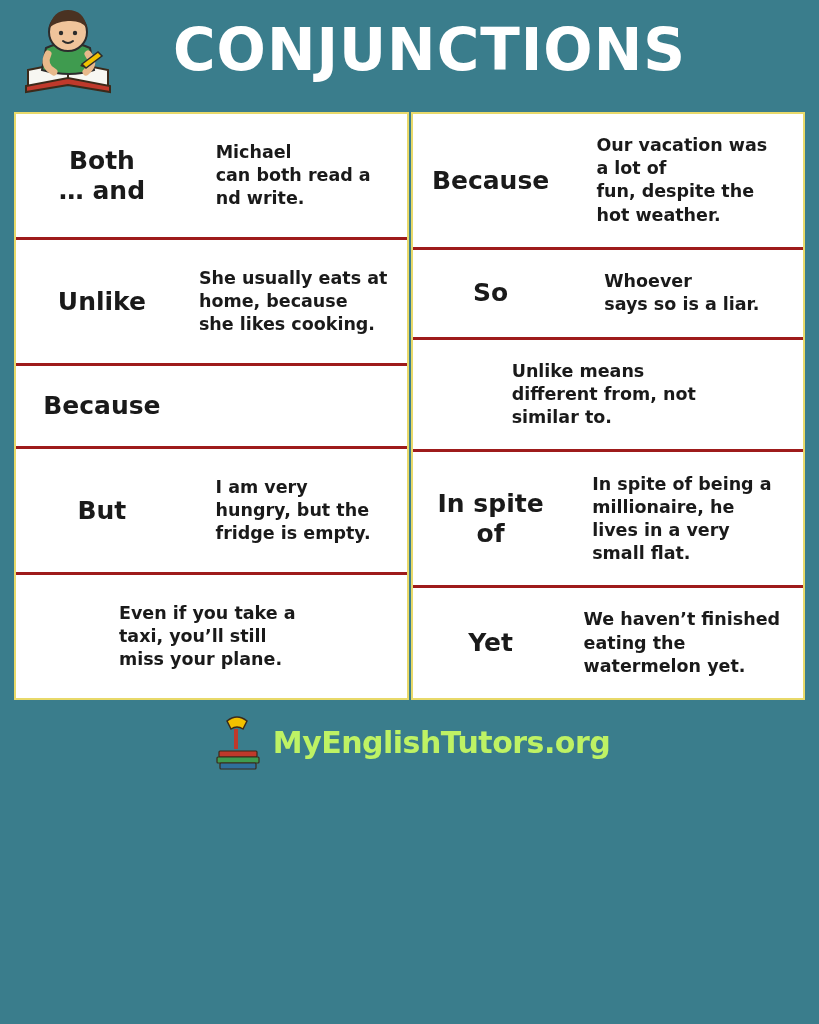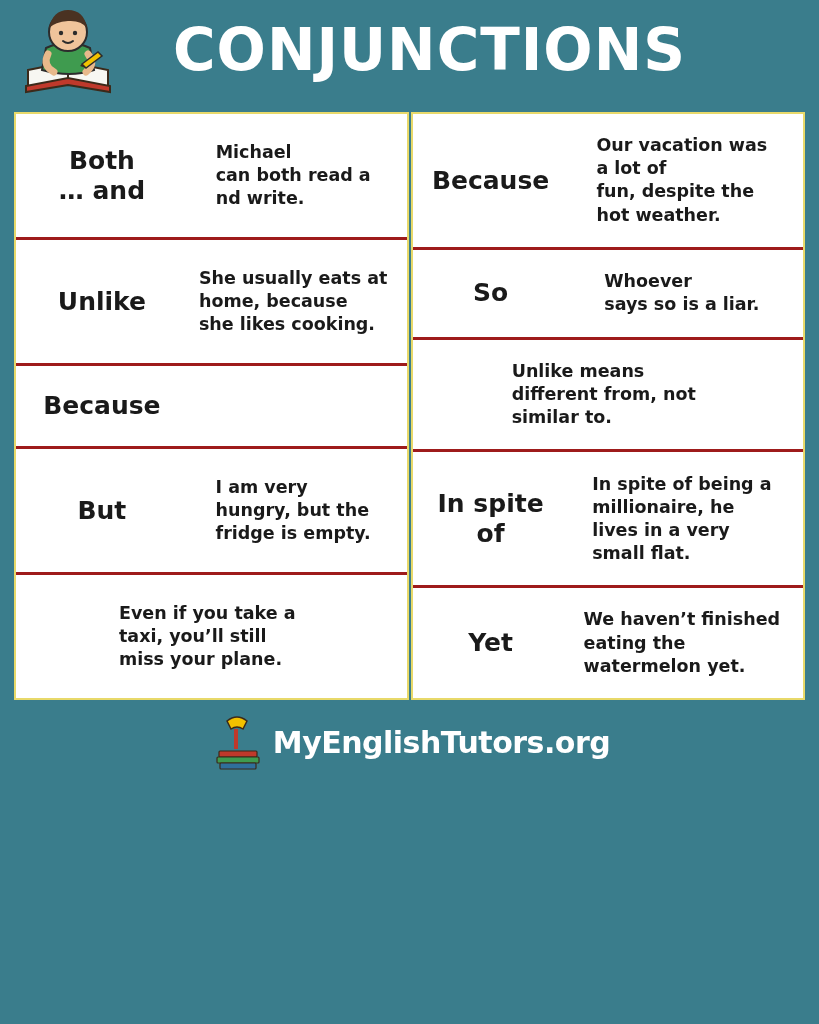--- a/index.html
+++ b/index.html
@@ -107,21 +107,21 @@
   }
   .footer-logo-mark {
     position: relative;
     width: 56px;
     height: 58px;
     flex: 0 0 auto;
   }
   .footer-text {
     font-size: 30px;
     font-weight: bold;
-    color: #ffffff;
+    color: #bef264;
     letter-spacing: -0.5px;
     font-family: "DejaVu Sans", sans-serif;
   }
 </style>
 </head>
 <body>
 
 <div class="page">
 
   <div class="header">

